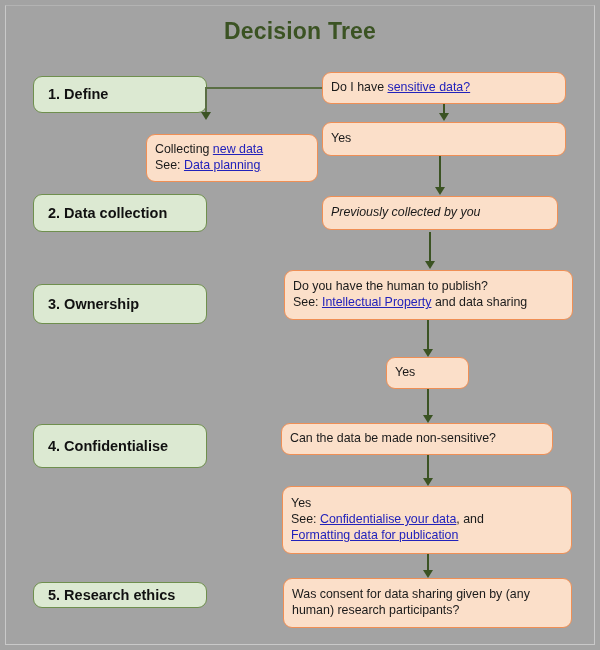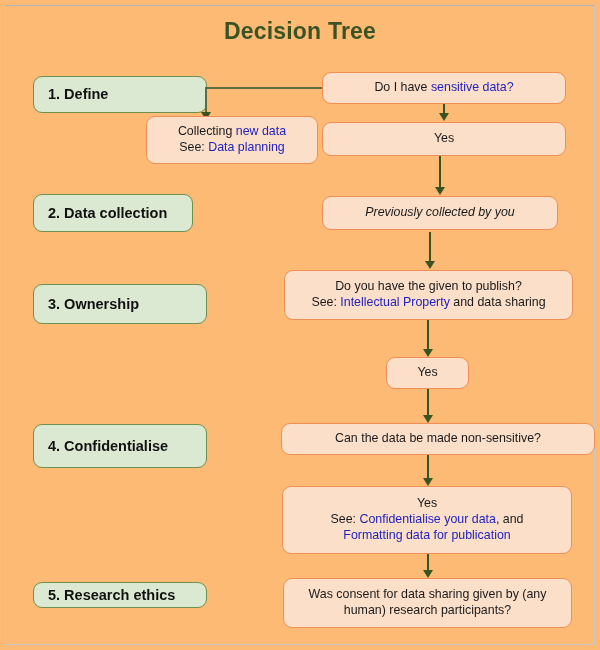--- a/index.html
+++ b/index.html
@@ -7,21 +7,21 @@
     padding: 0;
     background: #ffffff;
   }
   body {
     font-family: "Liberation Sans", sans-serif;
   }
   #page {
     position: relative;
     width: 600px;
     height: 650px;
-    background: #fdba74;
+    background: #a3a3a3;
     overflow: hidden;
     box-sizing: border-box;
   }
   
   #page-frame {
     position: absolute;
     left: 5px;
     top: 5px;
     width: 590px;
     height: 640px;
@@ -43,21 +43,20 @@
     letter-spacing: 0.2px;
   }
 
   
   .box {
     position: absolute;
     box-sizing: border-box;
     display: flex;
     align-items: center;
     justify-content: center;
-    text-align: center;
     line-height: 1.28;
   }
   .stage {
     background: #dce9d2;
     border: 1px solid #6f8f4e;
     border-radius: 9px;
     font-size: 14.5px;
     font-weight: bold;
     color: #111111;
     padding-left: 14px;
@@ -67,20 +66,21 @@
     background: #fbdfc9;
     border: 1.4px solid #ef8f55;
     border-radius: 9px;
     font-size: 12.4px;
     color: #1a1a1a;
   }
   .node .inner { width: 100%; padding: 0 8px; box-sizing: border-box; }
 
   a.lnk, .lnk {
     color: #2222bb;
+    text-decoration: underline;
   }
 
   
   .vline {
     position: absolute;
     width: 2px;
     background: #3b5323;
   }
   .hline {
     position: absolute;
@@ -102,21 +102,21 @@
 <div id="page">
 
   <div id="page-frame"></div>
 
   <div id="title">Decision Tree</div>
 
   <div class="box stage" style="left:33px; top:76px; width:174px; height:37px;">
     <span>1. Define</span>
   </div>
 
-  <div class="box stage" style="left:33px; top:194px; width:160px; height:38px;">
+  <div class="box stage" style="left:33px; top:194px; width:174px; height:38px;">
     <span>2. Data collection</span>
   </div>
 
   <div class="box stage" style="left:33px; top:284px; width:174px; height:40px;">
     <span>3. Ownership</span>
   </div>
 
   <div class="box stage" style="left:33px; top:424px; width:174px; height:44px;">
     <span>4. Confidentialise</span>
   </div>
@@ -149,47 +149,47 @@
 
   <div class="vline" style="left:427px; top:554px; height:17px;"></div>
   <div class="arrowhead" style="left:423px; top:570px;"></div>
 
   <div class="box node" style="left:322px; top:72px; width:244px; height:32px;">
     <div class="inner">
       <span>Do I have </span><span class="lnk">sensitive data?</span>
     </div>
   </div>
 
-  <div class="box node" style="left:146px; top:116px; width:172px; height:48px;">
+  <div class="box node" style="left:146px; top:134px; width:172px; height:48px;">
     <div class="inner">
       <div><span>Collecting </span><span class="lnk">new data</span></div>
       <div><span>See: </span><span class="lnk">Data planning</span></div>
     </div>
   </div>
 
   <div class="box node" style="left:322px; top:122px; width:244px; height:34px;">
     <div class="inner">Yes</div>
   </div>
 
   <div class="box node" style="left:322px; top:196px; width:236px; height:34px;font-style:italic;">
     <div class="inner">Previously collected by you</div>
   </div>
 
   <div class="box node" style="left:284px; top:270px; width:289px; height:50px;">
     <div class="inner">
-      <div>Do you have the given to publish?</div>
+      <div>Do you have the human to publish?</div>
       <div><span>See: </span><span class="lnk">Intellectual Property</span><span> and data sharing</span></div>
     </div>
   </div>
 
   <div class="box node" style="left:386px; top:357px; width:83px; height:32px;">
     <div class="inner">Yes</div>
   </div>
 
-  <div class="box node" style="left:281px; top:423px; width:314px; height:32px;">
+  <div class="box node" style="left:281px; top:423px; width:272px; height:32px;">
     <div class="inner">Can the data be made non-sensitive?</div>
   </div>
 
   <div class="box node" style="left:282px; top:486px; width:290px; height:68px;">
     <div class="inner">
       <div>Yes</div>
       <div><span>See: </span><span class="lnk">Confidentialise your data</span><span>, and</span></div>
       <div><span class="lnk">Formatting data for publication</span></div>
     </div>
   </div>

